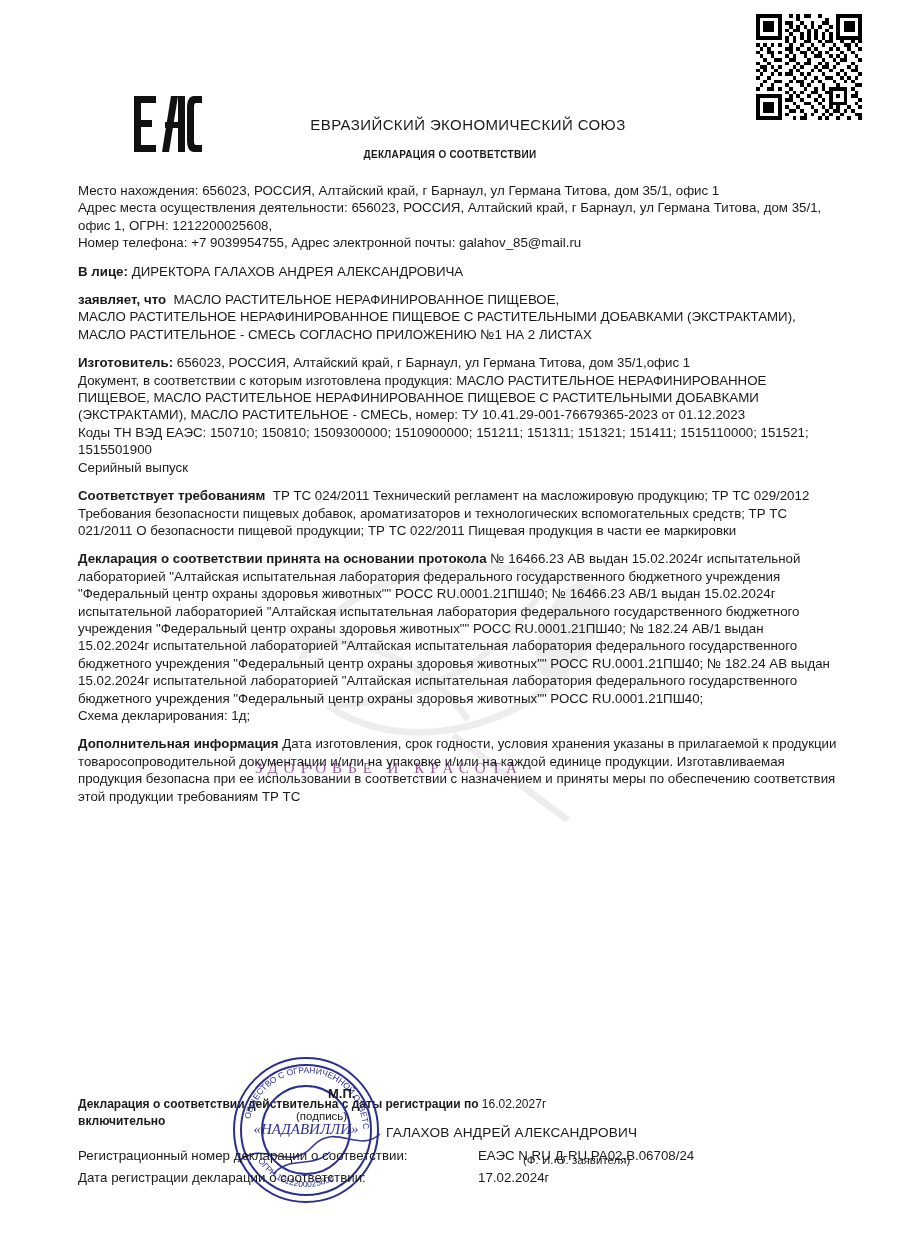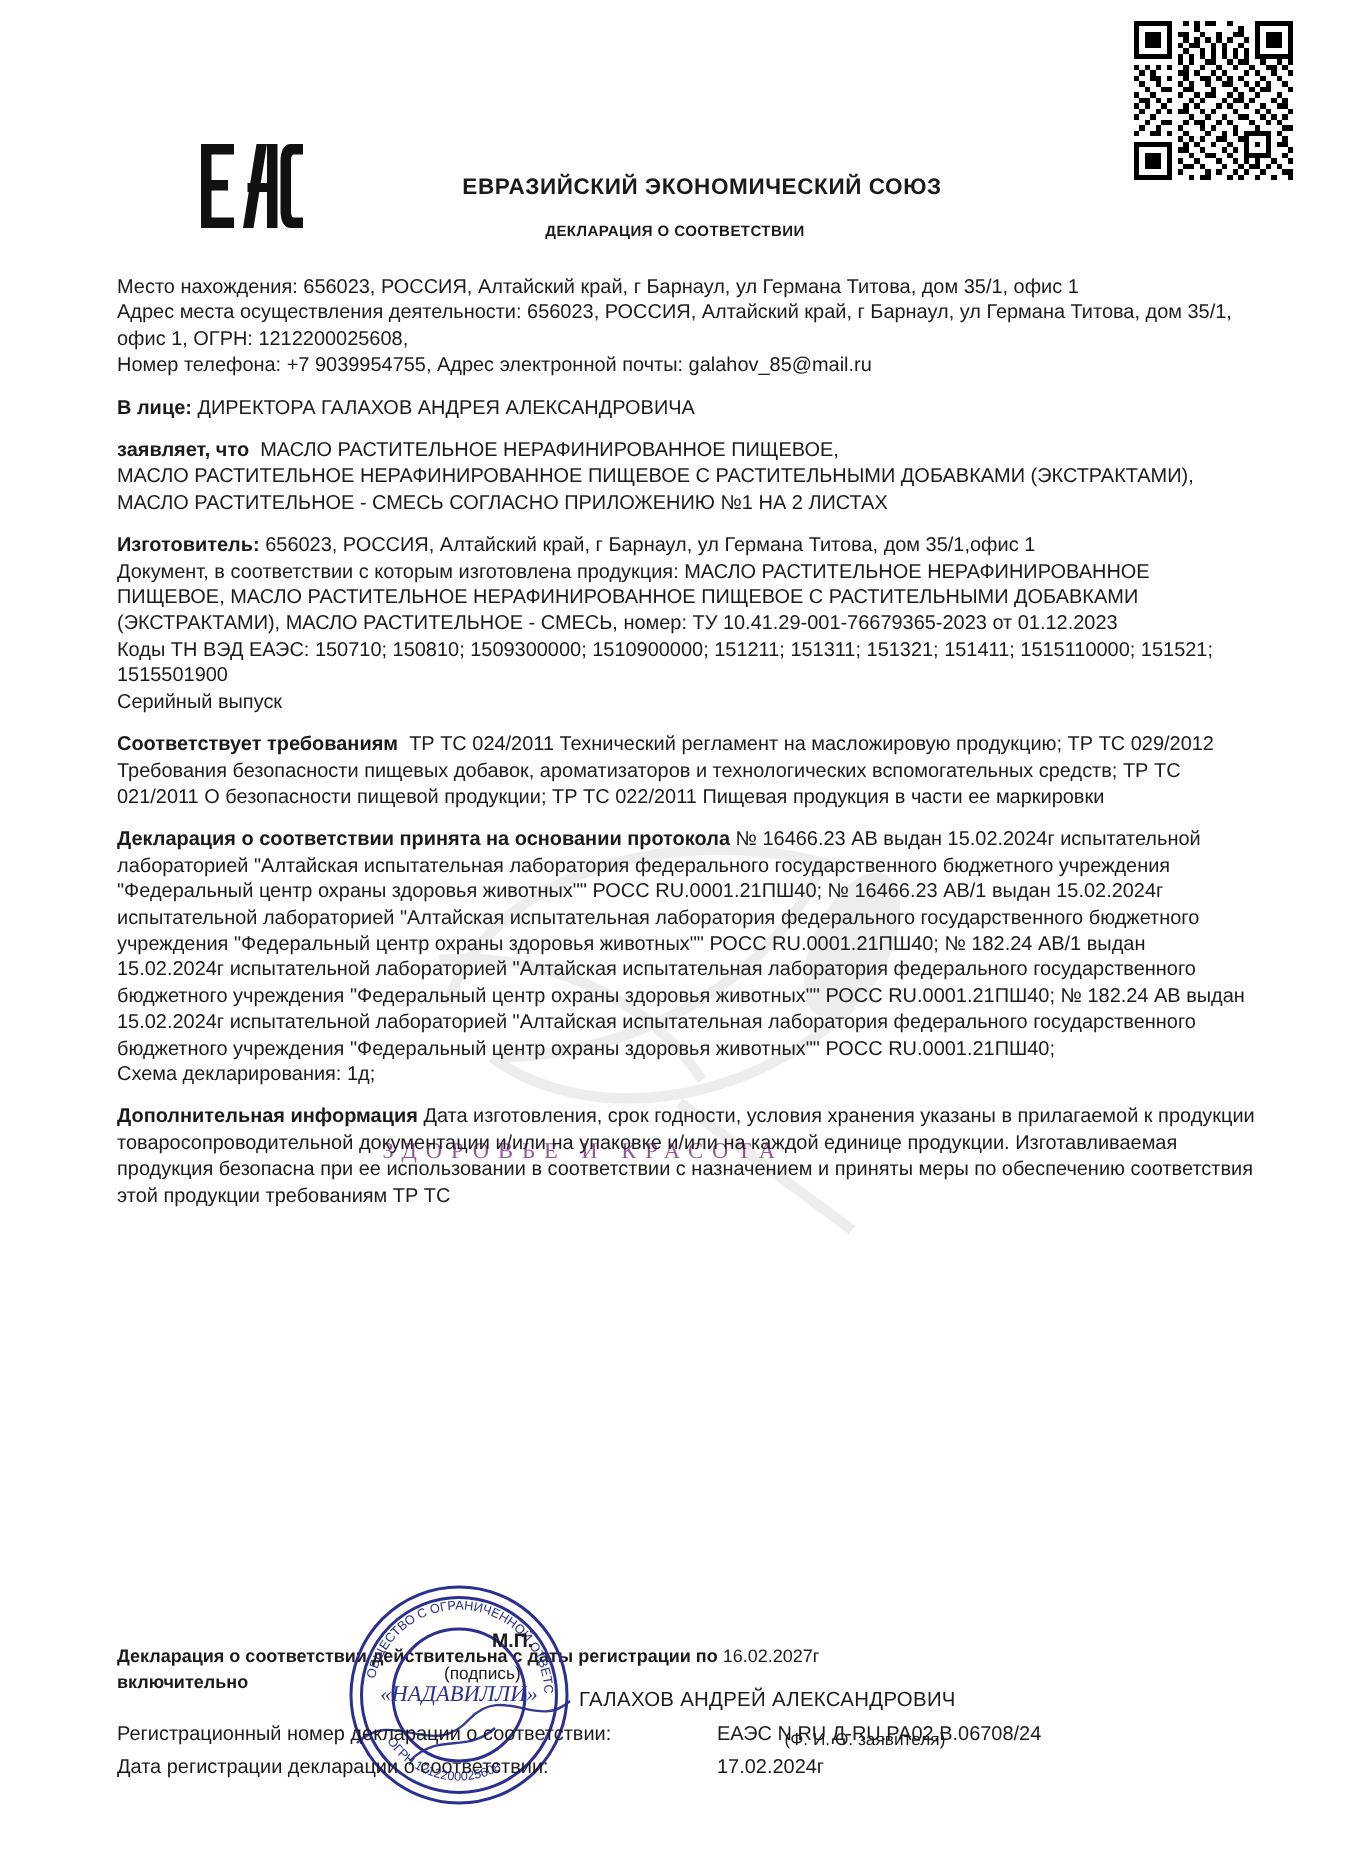--- a/index.html
+++ b/index.html
@@ -41,21 +41,21 @@
   
   .title-block {
     position: absolute;
     left: 0;
     top: 116px;
     width: 900px;
     text-align: center;
   }
   .title-main {
     font-size: 15px;
-    font-weight: bold;
+    font-weight: normal;
     letter-spacing: 0.4px;
     margin: 0 0 9px 0;
     padding-left: 36px;
   }
   .title-sub {
     font-size: 10px;
     font-weight: bold;
     letter-spacing: 0.3px;
     margin: 16px;
   }

